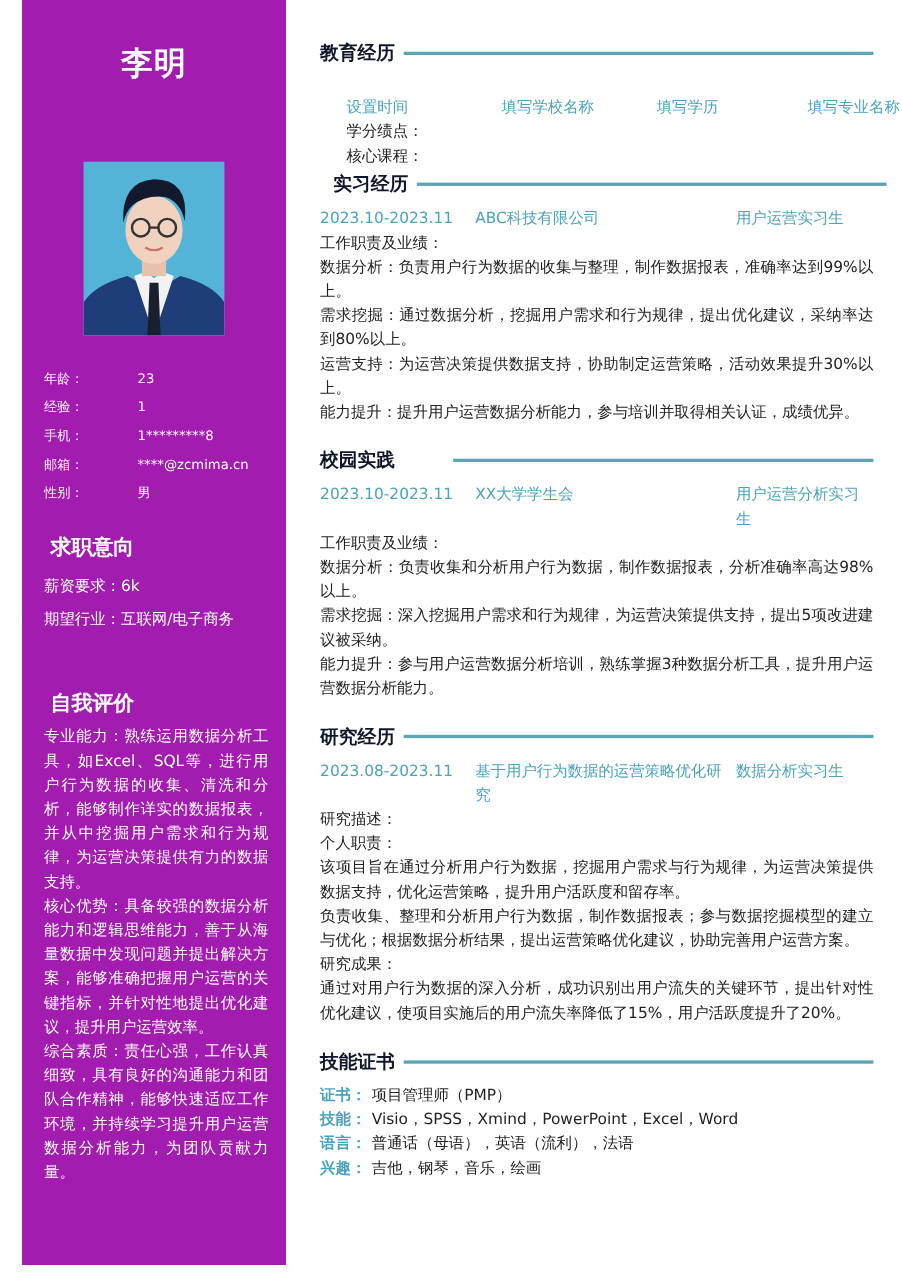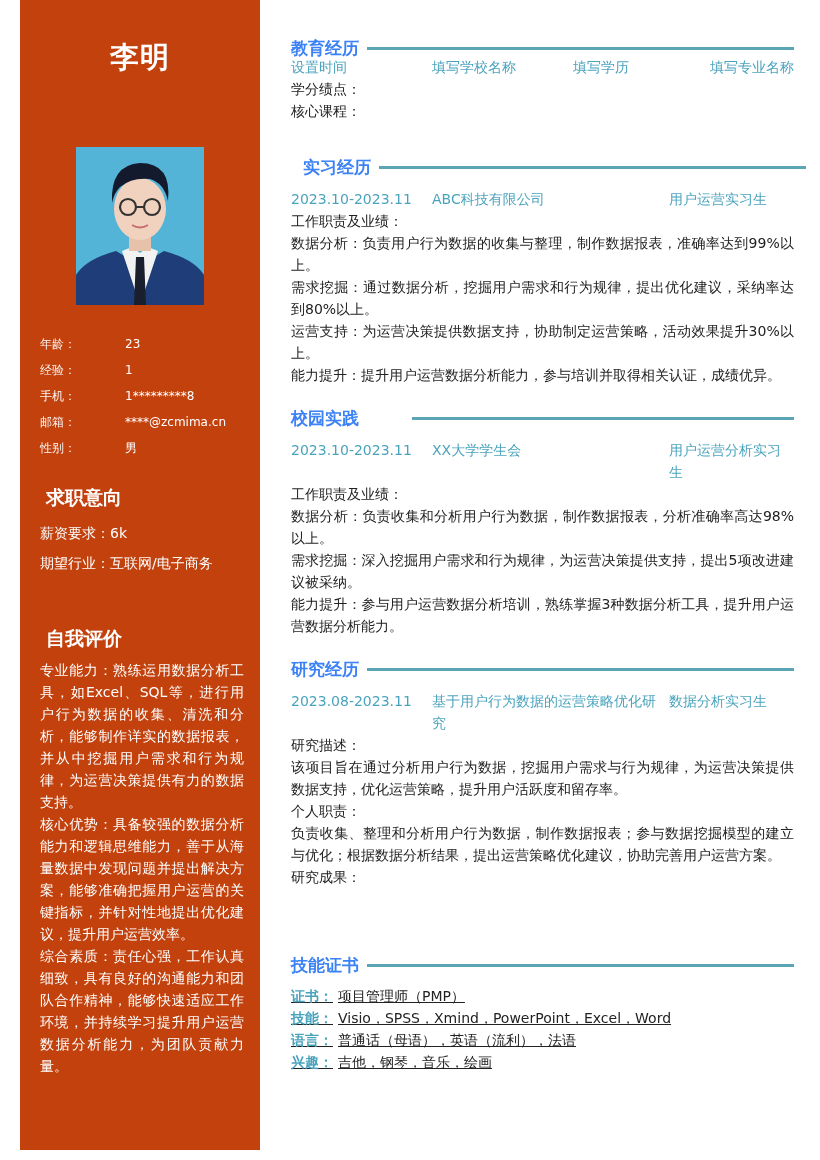--- a/index.html
+++ b/index.html
@@ -1,21 +1,21 @@
 <!DOCTYPE html>
 <html><head>
 <meta charset="utf-8">
 <style>
   * { box-sizing: border-box; margin: 0; padding: 0; }
   html, body { width: 820px; height: 1160px; background: #ffffff; overflow: hidden; }
   body { font-family: "DejaVu Sans", "Liberation Sans", sans-serif; color: #222; position: relative; }
 
   .sidebar {
     position: absolute; left: 20px; top: 0; width: 240px; height: 1150px;
-    background: #c2410c; color: #ffffff;
+    background: #a21caf; color: #ffffff;
   }
   .name {
     position: absolute; top: 38px; left: 0; width: 240px; text-align: center;
     font-size: 29px; font-weight: bold; letter-spacing: 1px;
   }
   .photo {
     position: absolute; left: 56px; top: 147px; width: 128px; height: 158px;
     background: linear-gradient(180deg, #4fb3d6 0%, #5cb8da 60%, #3f9fc8 100%);
     overflow: hidden;
   }
@@ -30,21 +30,21 @@
     position: absolute; left: 26px; font-size: 19px; font-weight: bold;
   }
   .intent { position: absolute; left: 20px; top: 522px; width: 210px; }
   .intent-row { font-size: 14px; height: 30px; line-height: 22px; }
 
   .eval {
     position: absolute; left: 20px; top: 659px; width: 204px;
     font-size: 14px; line-height: 22px; text-align: justify;
   }
   .sec-head { position: absolute; left: 291px; width: 503px; height: 24px; display: flex; align-items: center; }
-  .sec-title { font-size: 17px; font-weight: bold; color: #3b82f6; white-space: nowrap; margin-right: 8px; }
+  .sec-title { font-size: 17px; font-weight: bold; color: #0f172a; white-space: nowrap; margin-right: 8px; }
   .sec-line { flex: 1; height: 3px; background: #5ba5b5; }
 
   .block { position: absolute; left: 291px; width: 503px; font-size: 14px; line-height: 22px; color: #222; }
   .meta { display: flex; color: #4aa3bd; font-size: 14px; line-height: 22px; }
   .meta .c1 { width: 141px; }
   .meta .c2 { width: 237px; }
   .meta .c3 { width: 125px; }
   .meta.edu .c2 { width: 141px; }
   .meta.edu .c3 { width: 96px; }
   .meta.edu .c4 { width: 125px; text-align: right; }
@@ -118,21 +118,21 @@
     <div>专业能力：熟练运用数据分析工具，如Excel、SQL等，进行用户行为数据的收集、清洗和分析，能够制作详实的数据报表，并从中挖掘用户需求和行为规律，为运营决策提供有力的数据支持。</div>
     <div>核心优势：具备较强的数据分析能力和逻辑思维能力，善于从海量数据中发现问题并提出解决方案，能够准确把握用户运营的关键指标，并针对性地提出优化建议，提升用户运营效率。</div>
     <div>综合素质：责任心强，工作认真细致，具有良好的沟通能力和团队合作精神，能够快速适应工作环境，并持续学习提升用户运营数据分析能力，为团队贡献力量。</div>
   </div>
 </div>
 
 <div class="sec-head" style="top:36px;">
   <span class="sec-title">教育经历</span>
   <span class="sec-line"></span>
 </div>
-<div class="block" style="top:56px;">
+<div class="block" style="top:87px;margin-left:24px;">
   <div class="meta edu">
     <span class="c1">设置时间</span>
     <span class="c2">填写学校名称</span>
     <span class="c3">填写学历</span>
     <span class="c4">填写专业名称</span>
   </div>
   <span class="txt">学分绩点：</span>
   <span class="txt">核心课程：</span>
 </div>
 
@@ -173,31 +173,32 @@
   <span class="sec-title">研究经历</span>
   <span class="sec-line"></span>
 </div>
 <div class="block" style="top:690px;">
   <div class="meta research">
     <span class="c1">2023.08-2023.11</span>
     <span class="c2" style="width:237px;padding-right:12px;">基于用户行为数据的运营策略优化研究</span>
     <span class="c3">数据分析实习生</span>
   </div>
   <span class="txt">研究描述：</span>
+  <span class="txt">个人职责：</span>
   <span class="txt">该项目旨在通过分析用户行为数据，挖掘用户需求与行为规律，为运营决策提供数据支持，优化运营策略，提升用户活跃度和留存率。</span>
-  <span class="txt">个人职责：</span>
   <span class="txt">负责收集、整理和分析用户行为数据，制作数据报表；参与数据挖掘模型的建立与优化；根据数据分析结果，提出运营策略优化建议，协助完善用户运营方案。</span>
   <span class="txt">研究成果：</span>
+  <span class="txt">通过对用户行为数据的深入分析，成功识别出用户流失的关键环节，提出针对性优化建议，使项目实施后的用户流失率降低了15%，用户活跃度提升了20%。</span>
 </div>
 
 <div class="sec-head" style="top:953px;">
   <span class="sec-title">技能证书</span>
   <span class="sec-line"></span>
 </div>
-<div class="block" style="top:985px;text-decoration:underline;">
+<div class="block" style="top:985px;">
   <div class="skill-row">
     <span class="k">证书：</span>
     <span>项目管理师（PMP）</span>
   </div>
   <div class="skill-row">
     <span class="k">技能：</span>
     <span>Visio，SPSS，Xmind，PowerPoint，Excel，Word</span>
   </div>
   <div class="skill-row">
     <span class="k">语言：</span>

